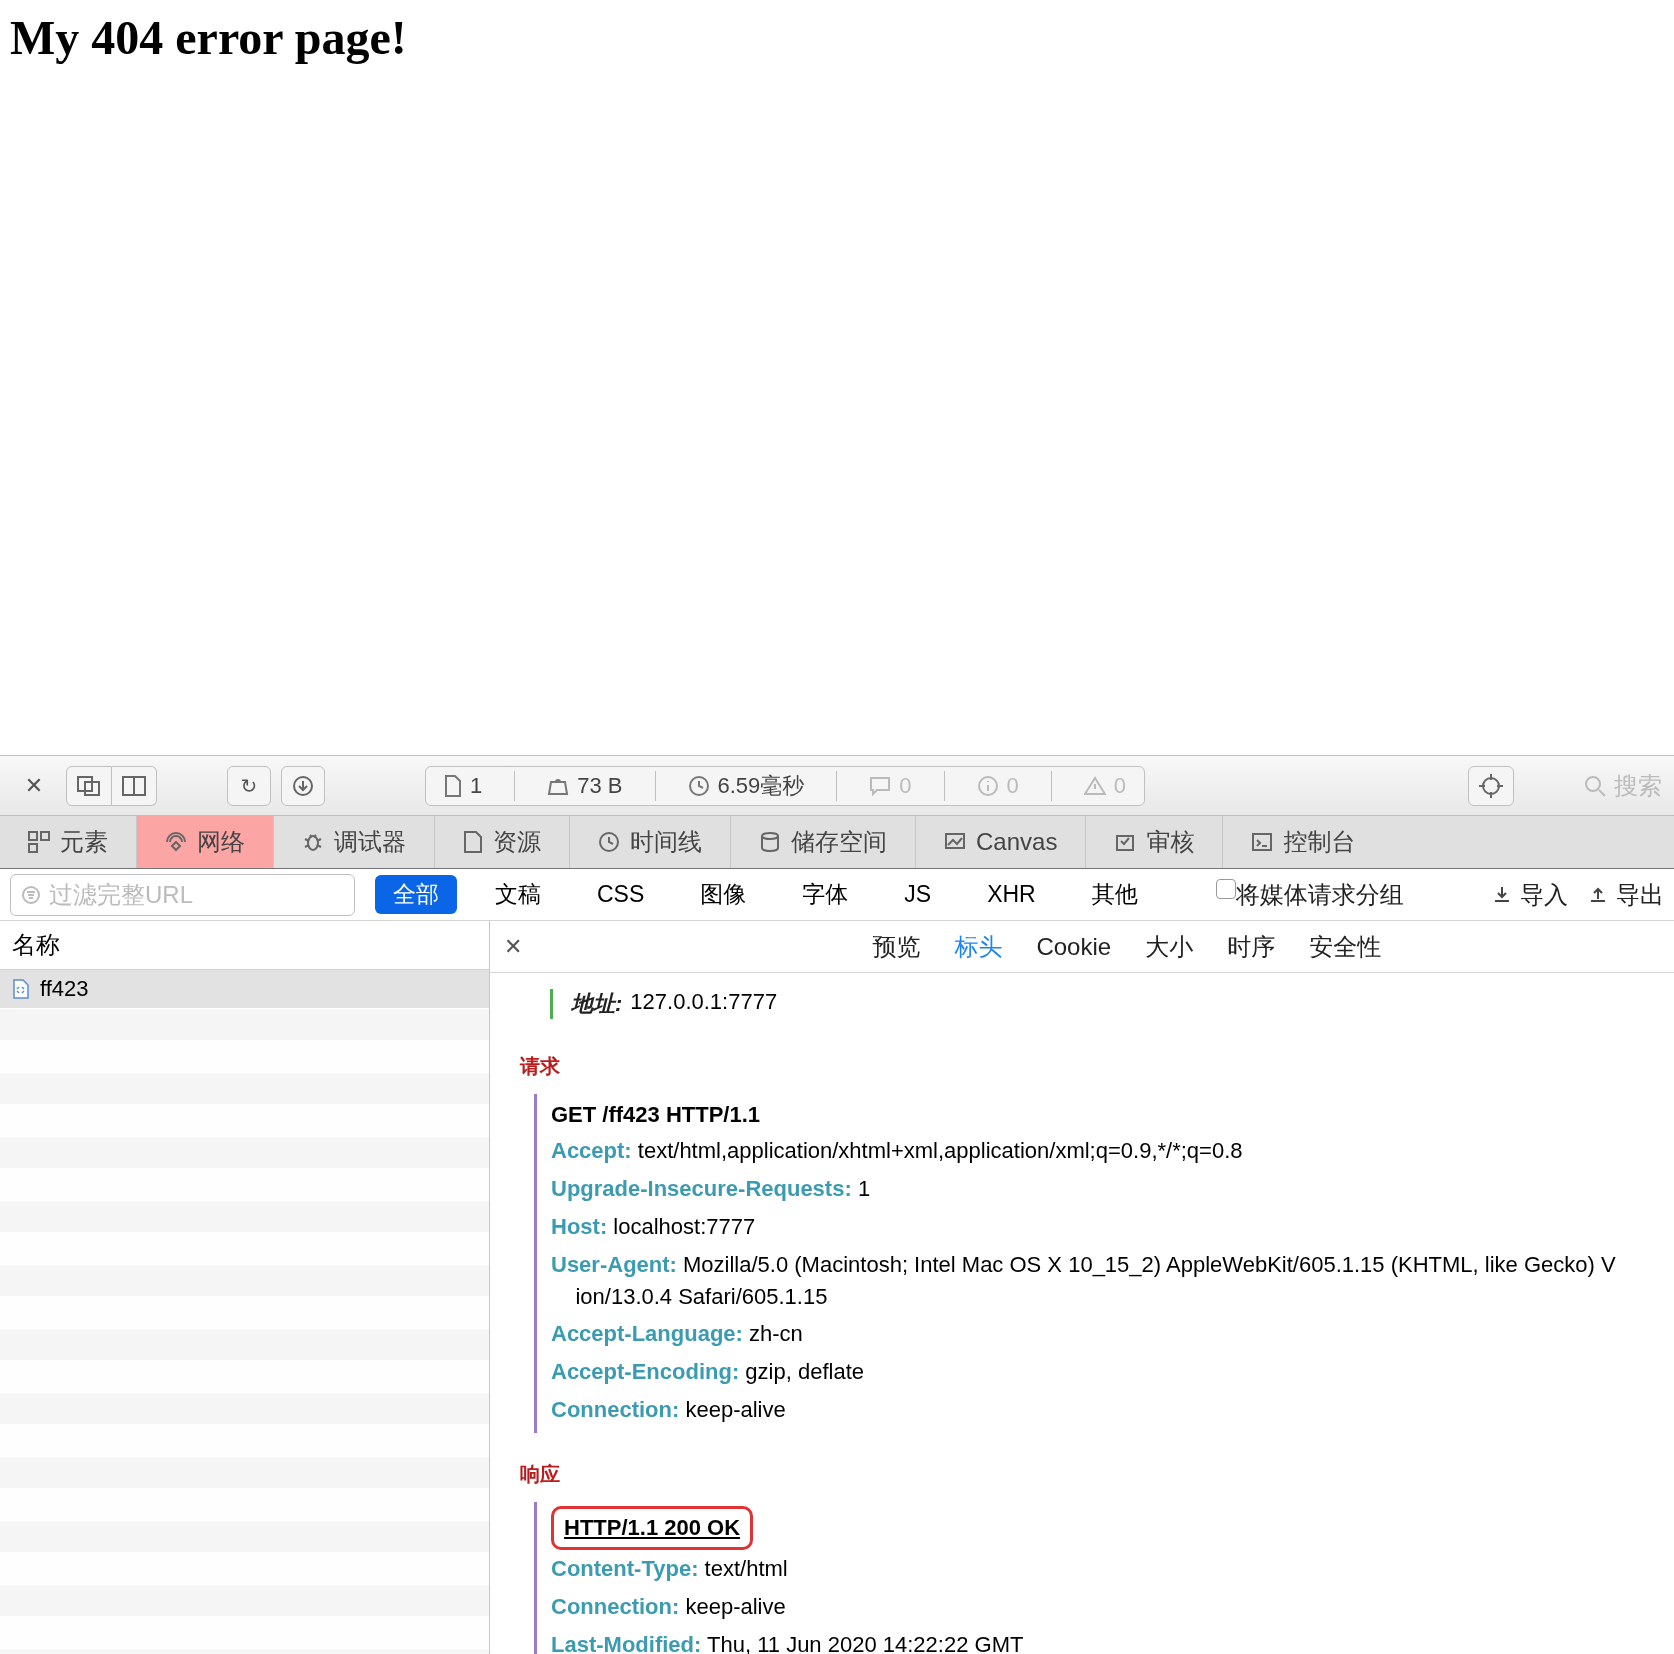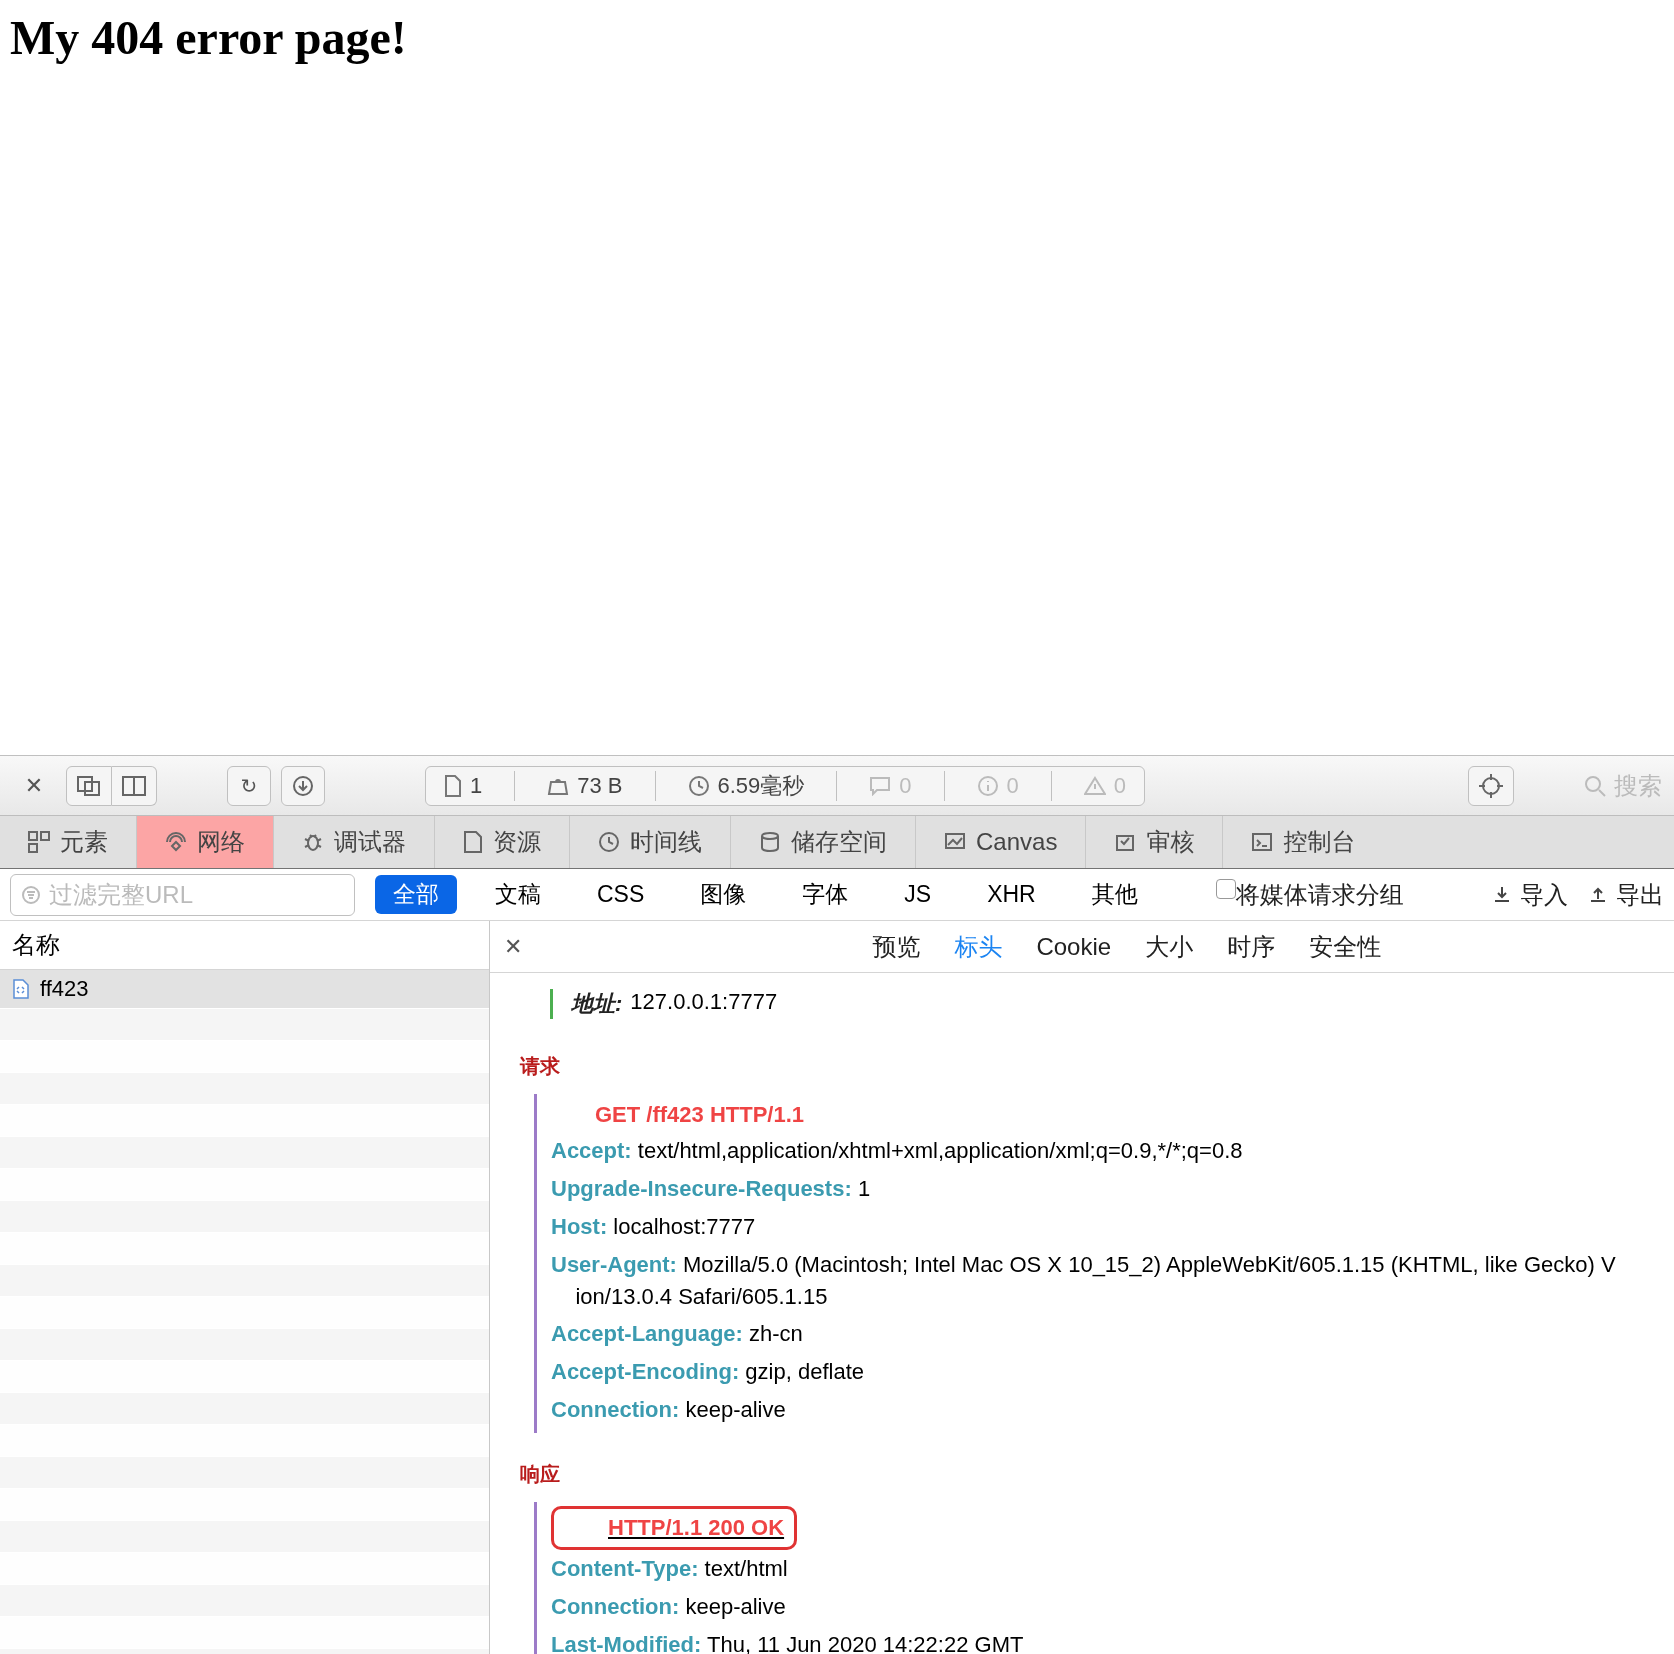--- a/index.html
+++ b/index.html
@@ -192,21 +192,21 @@
       font-size: 20px;
       font-weight: 600;
       margin: 28px 0 14px 0;
       color: #b91c1c;
     }
     .block {
       border-left: 3px solid #9c7bc8;
       padding: 4px 0 4px 14px;
       margin-left: 14px;
     }
-    .first-line { color: #ef4444; font-weight: 600; padding: 4px 0; margin-left: 44px; }
+    .first-line { color: #000000; font-weight: 600; padding: 4px 0; }
     .hdr-line { padding: 3px 0; line-height: 1.45; }
     .hdr-key { color: #3b9bb0; font-weight: 600; }
     .resp-box-outline {
       border: 3px solid #e03333;
       border-radius: 10px;
       padding: 2px 10px;
       display: inline-block;
       text-decoration: underline;
     }
     .spacer { flex: 1; }

